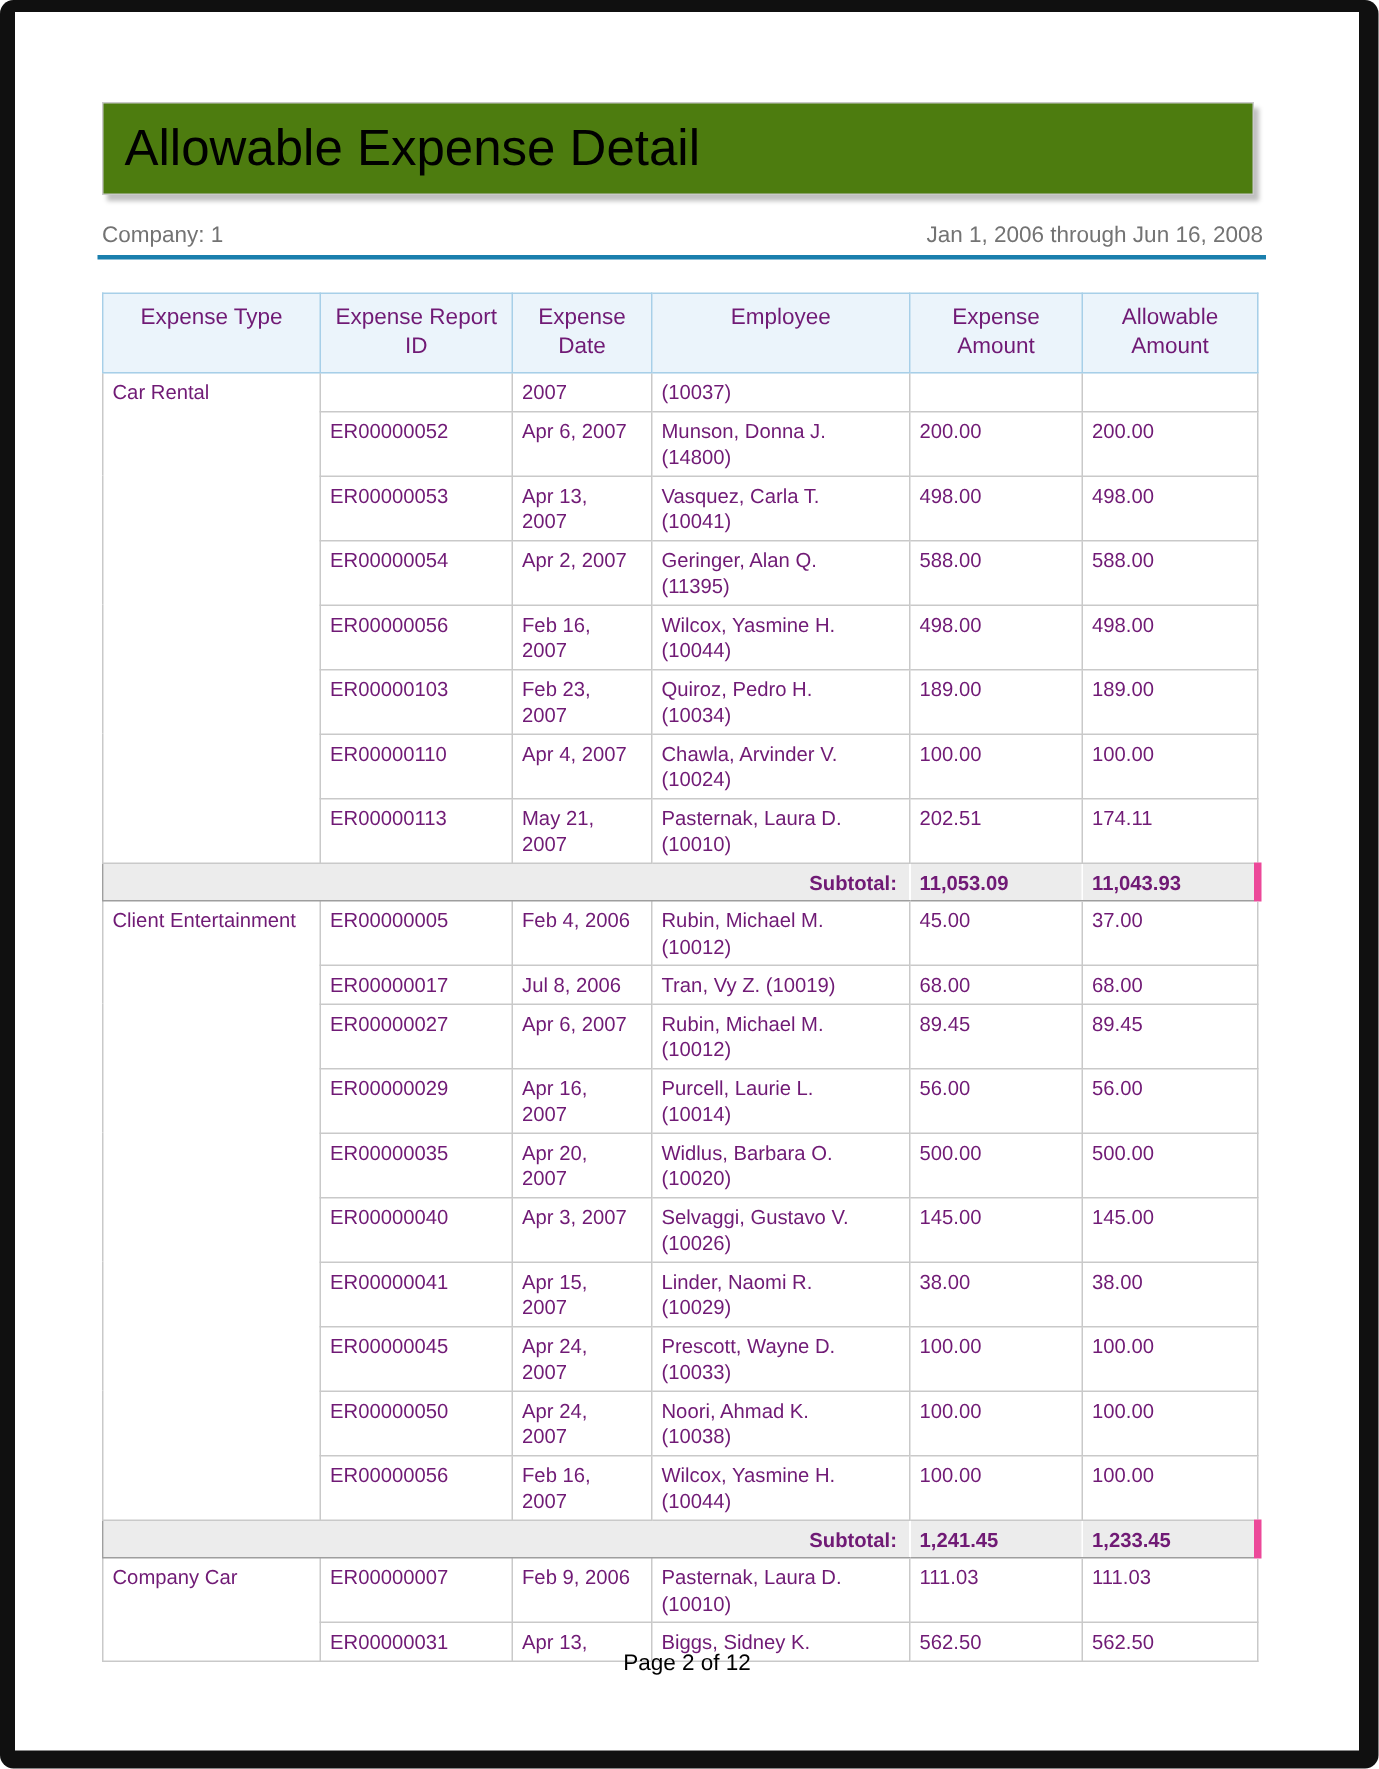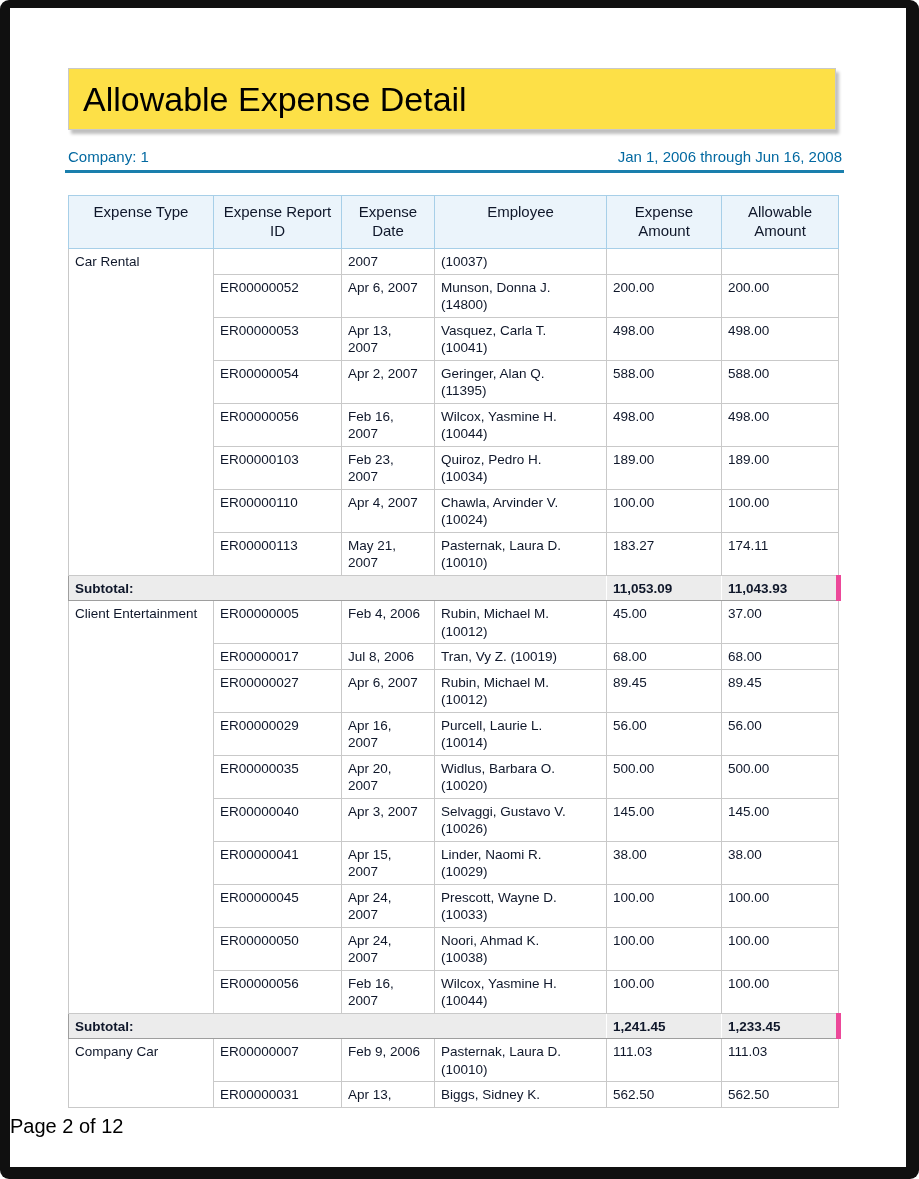--- a/index.html
+++ b/index.html
@@ -15,44 +15,44 @@
     border-radius: 9px;
   }
   .page {
     position: absolute; left: 10px; top: 8px;
     width: 896px; height: 1159px;
     background: #ffffff;
   }
   .title-box {
     position: absolute; left: 58px; top: 60px;
     width: 766px; height: 60px;
-    background: #fde047;
+    background: #4d7c0f;
     border: 1px solid #c9c9c9;
     box-shadow: 3px 4px 3px rgba(0,0,0,0.25);
   }
   .title-text {
     font-size: 34px; color: #000;
     padding: 9px 0 0 14px;
     line-height: 42px;
     white-space: nowrap;
   }
   .meta {
     position: absolute; left: 58px; top: 140px; width: 774px;
     display: flex; justify-content: space-between;
-    font-size: 15px; color: #0369a1;
+    font-size: 15px; color: #737373;
   }
   .rule {
     position: absolute; left: 55px; top: 162px;
     width: 779px; height: 3px;
   }
   table.report {
     position: absolute; left: 58px; top: 187px;
     width: 770px;
     border-collapse: collapse; table-layout: fixed;
-    color: #0f172a;
+    color: #701a75;
     border: 1px solid #9e9e9e;
   }
   table.report th {
     background: #ebf4fb;
     border: 1px solid #a7cfe8;
     font-size: 15px; font-weight: normal;
     text-align: center; vertical-align: top;
     padding: 6px 8px 8px; line-height: 19px;
   }
   table.report td {
@@ -68,27 +68,27 @@
   tr.subtotal-row td {
     background: #ececec;
     font-weight: bold;
     border-left: 1px solid #ffffff;
     border-right: 1px solid #ffffff;
     border-top: 1px solid #c2c2c2;
     border-bottom: 1px solid #9e9e9e;
     padding: 4px 6px 3px;
   }
   tr.subtotal-row td.sub-label {
-    padding-right: 8px;
+    text-align: right; padding-right: 8px;
     border-left: 1px solid #9e9e9e;
   }
   tr.subtotal-row td.sub-amt.last { border-right: 5px solid #ec4899; }
   .footer {
     position: absolute; left: 0; top: 1092px; width: 100%;
-    font-size: 20px; color: #000; margin-top: 15px;
+    text-align: center; font-size: 15px; color: #000;
   }
 </style>
 </head>
 <body>
 
 <div class="frame"></div>
 <div class="page">
 
   <div class="title-box">
     <div class="title-text">Allowable Expense Detail</div>
@@ -179,21 +179,21 @@
 (10024)</td>
           <td class="amt-col">100.00</td>
           <td class="amt-col">100.00</td>
         </tr>
         <tr>
           <td>ER00000113</td>
           <td>May 21,
 2007</td>
           <td>Pasternak, Laura D.
 (10010)</td>
-          <td class="amt-col">183.27</td>
+          <td class="amt-col">202.51</td>
           <td class="amt-col">174.11</td>
         </tr>
         <tr class="subtotal-row">
           <td colspan="4" class="sub-label">Subtotal:</td>
           <td class="amt-col sub-amt">11,053.09</td>
           <td class="amt-col sub-amt last">11,043.93</td>
         </tr>
         <tr>
           <td rowspan="10" class="type-cell">Client Entertainment</td>
           <td>ER00000005</td>

